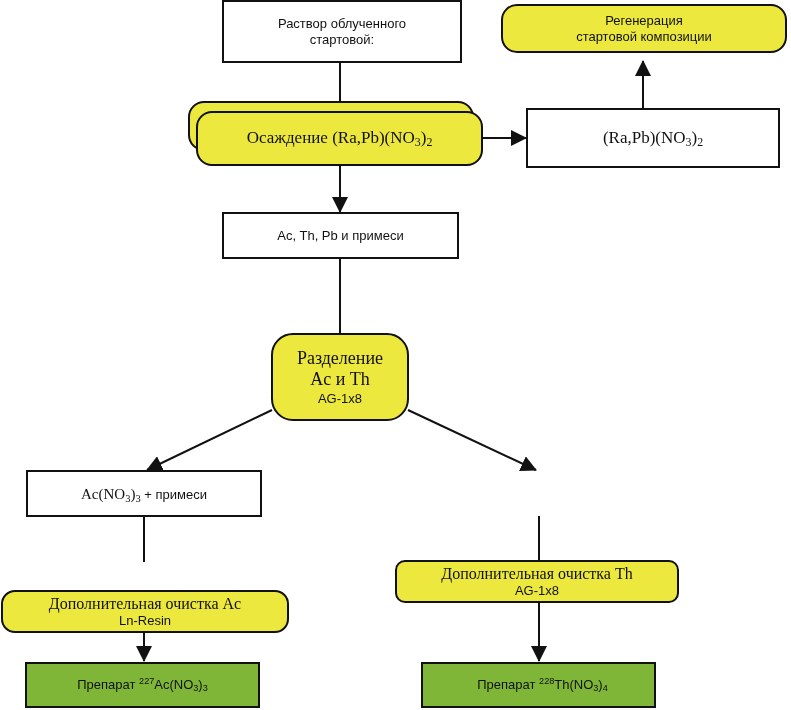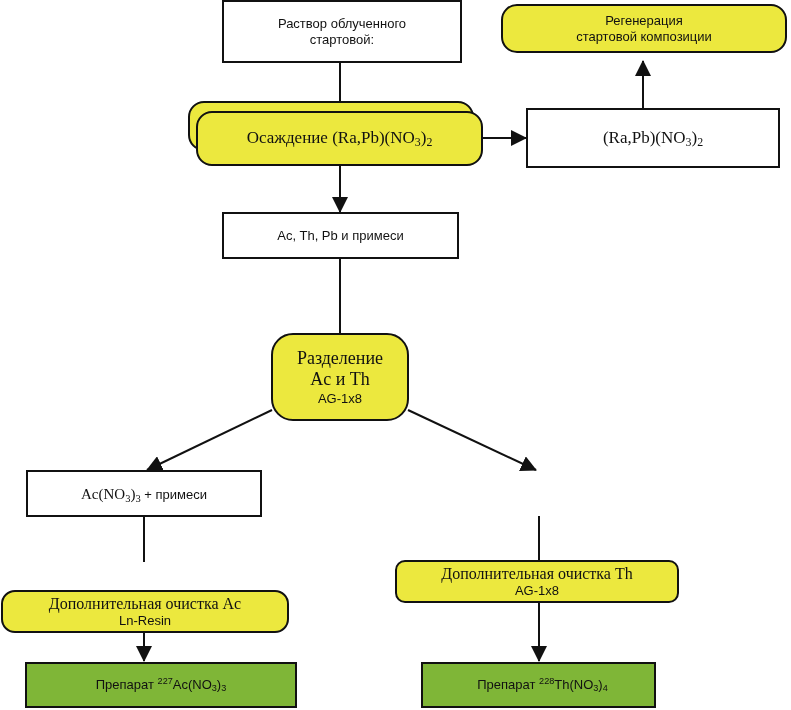--- a/index.html
+++ b/index.html
@@ -96,21 +96,21 @@
   <div class="node pill" style="left:1px; top:560px; width:288px; height:43px; border-radius:14px;margin-top:30px;">
     <span class="serif" style="font-size:16px;">Дополнительная очистка Ac</span>
     <span class="sans">Ln-Resin</span>
   </div>
 
   <div class="node pill" style="left:395px; top:560px; width:284px; height:43px; border-radius:10px;">
     <span class="serif" style="font-size:16px;">Дополнительная очистка Th</span>
     <span class="sans">AG-1x8</span>
   </div>
 
-  <div class="node green sans" style="left:25px; top:662px; width:272px; height:46px;">
+  <div class="node green sans" style="left:25px; top:662px; width:235px; height:46px;">
     <span><span>Препарат </span><sup>227</sup><span>Ac(NO</span><sub>3</sub><span>)</span><sub>3</sub></span>
   </div>
 
   <div class="node green sans" style="left:421px; top:662px; width:235px; height:46px;padding-left:8px;">
     <span><span>Препарат </span><sup>228</sup><span>Th(NO</span><sub>3</sub><span>)</span><sub>4</sub></span>
   </div>
 
 </div>
 
 </body></html>

